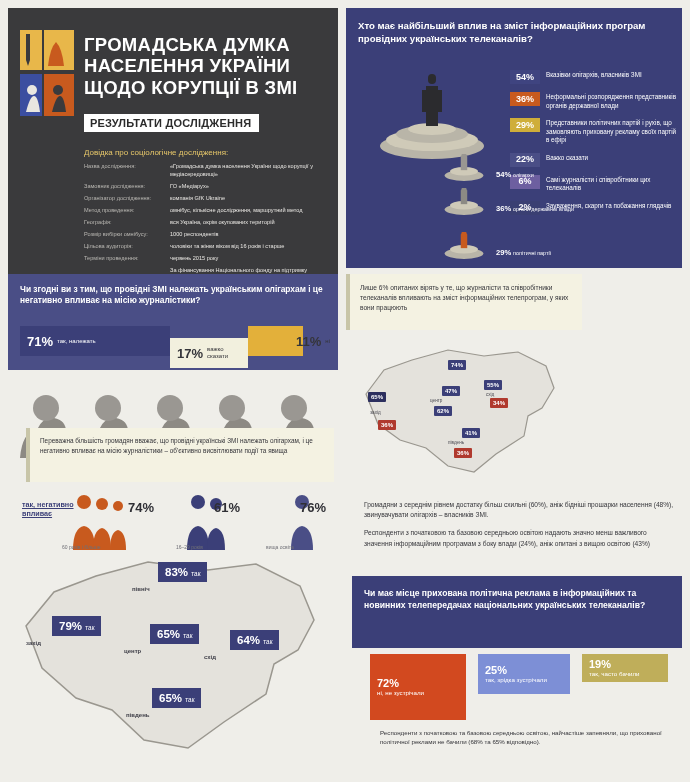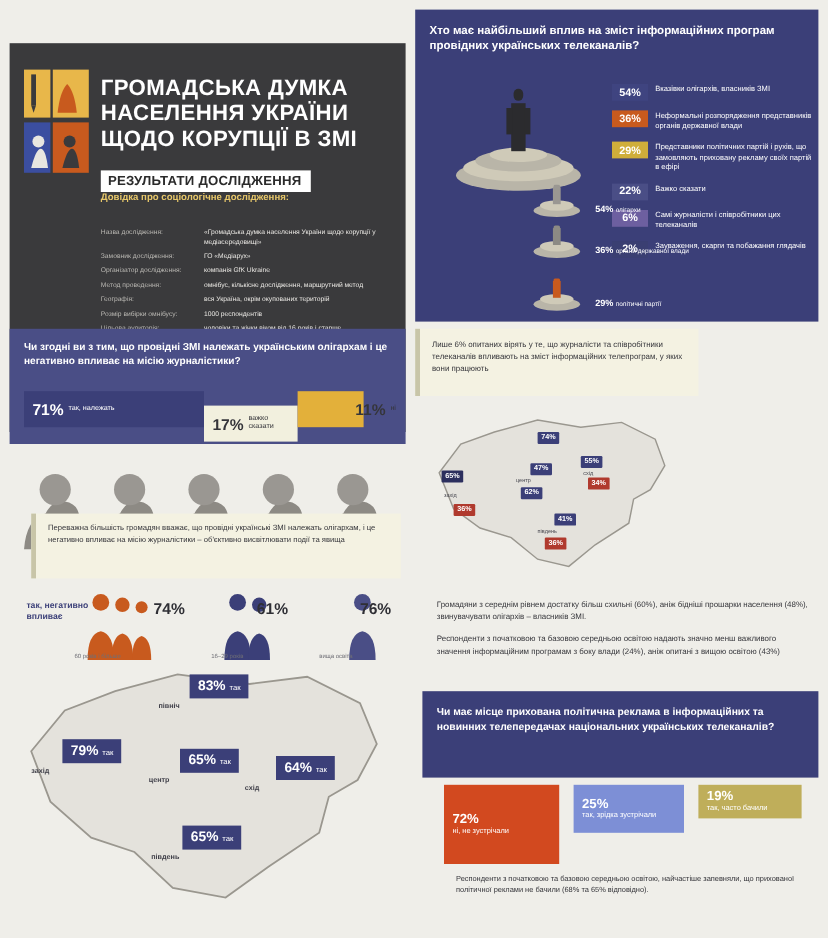--- a/index.html
+++ b/index.html
@@ -13,38 +13,37 @@
   }
   .root { position: relative; width: 690px; height: 782px; }
 
   
   .panel { position: absolute; }
 
   
   #header-block {
     left: 8px; top: 8px; width: 330px; height: 324px;
     background: #3a3a3c;
-    margin-top: 28px;
   }
   #header-title {
     position: absolute; left: 76px; top: 26px; width: 246px;
     color: #fff; font-weight: bold; font-size: 18.5px; line-height: 1.16;
     letter-spacing: .3px;
   }
   #header-sub {
     position: absolute; left: 76px; top: 106px;
     background: #fff; color: #2b2b2b; font-weight: bold;
     font-size: 11px; padding: 3px 8px 3px 6px; letter-spacing: .2px;
   }
   #header-logo {
     position: absolute; left: 10px; top: 18px; width: 60px; height: 95px;
   }
   .meta-title {
-    position: absolute; left: 76px; top: 124px; color: #e8c86a;
-    font-size: 8px; font-weight: bold;
+    position: absolute; left: 76px; top: 140px; color: #e8c86a;
+    font-size: 8px; font-weight: normal;
   }
   #meta-table {
     position: absolute; left: 76px; top: 154px; width: 250px;
     font-size: 5.6px; color: #d8d6d2; line-height: 1.5;
   }
   #meta-table .row { display: flex; margin-bottom: 3.5px; }
   #meta-table .k { width: 86px; flex: 0 0 86px; color: #b9b7b2; }
   #meta-table .v { flex: 1; color: #e9e7e3; }
 
   
@@ -102,21 +101,21 @@
   #quote-box {
     left: 26px; top: 428px; width: 308px; height: 54px;
     background: #f4f2e2; border-left: 4px solid #c8c5a8;
     padding: 8px 10px; font-size: 6.4px; line-height: 1.5; color: #35353a;
   }
 
   
   #people-row { left: 14px; top: 488px; width: 330px; height: 62px; }
   #people-label {
     position: absolute; left: 22px; top: 500px; width: 54px;
-    font-size: 7.2px; color: #3b3f78; font-weight: bold; line-height: 1.3;
+    font-size: 7.2px; color: #3b3f78; font-weight: bold; line-height: 1.3; text-decoration: underline;
   }
   .people-pct {
     position: absolute; font-weight: bold; font-size: 13px; color: #2f2f35;
   }
   .people-cap {
     position: absolute; font-size: 5px; color: #6f6f76;
   }
 
   
   #map1 { left: 356px; top: 336px; width: 220px; height: 160px; }

